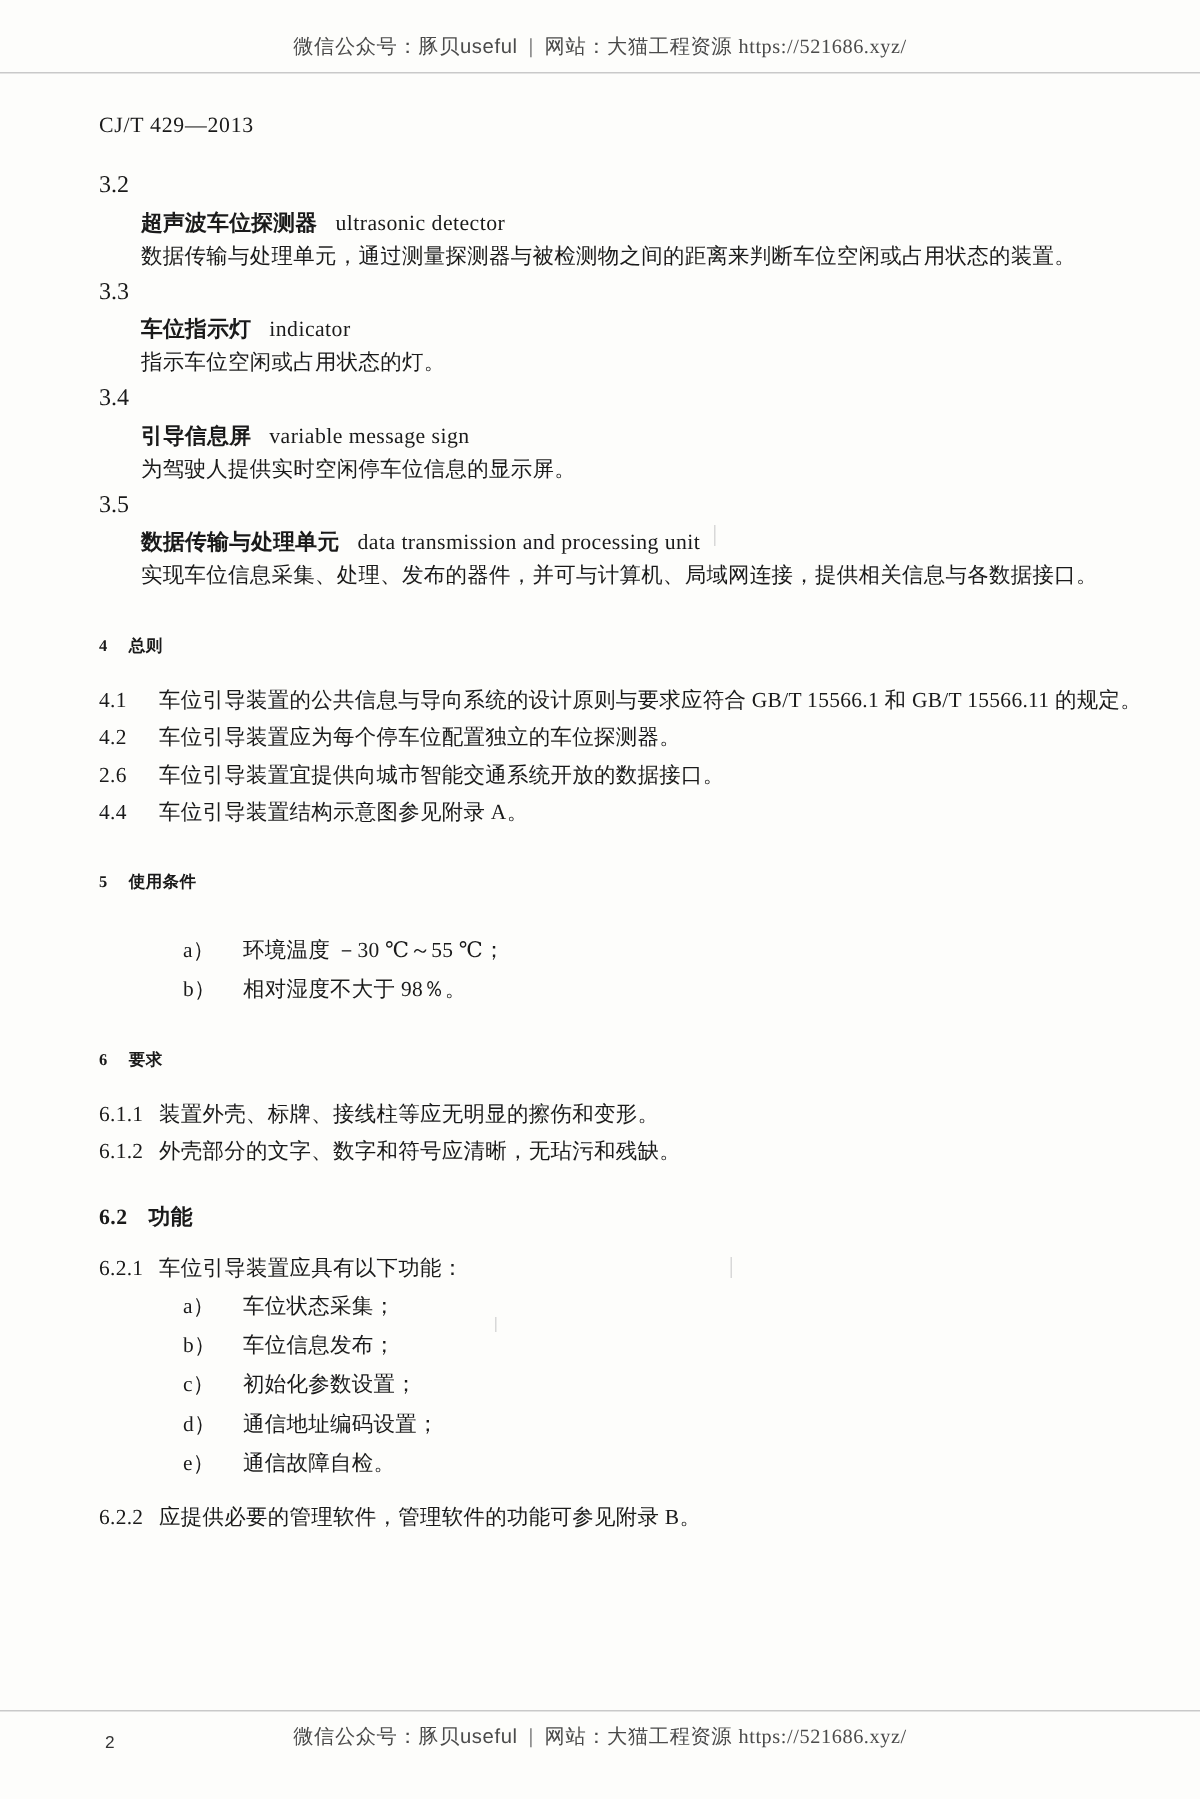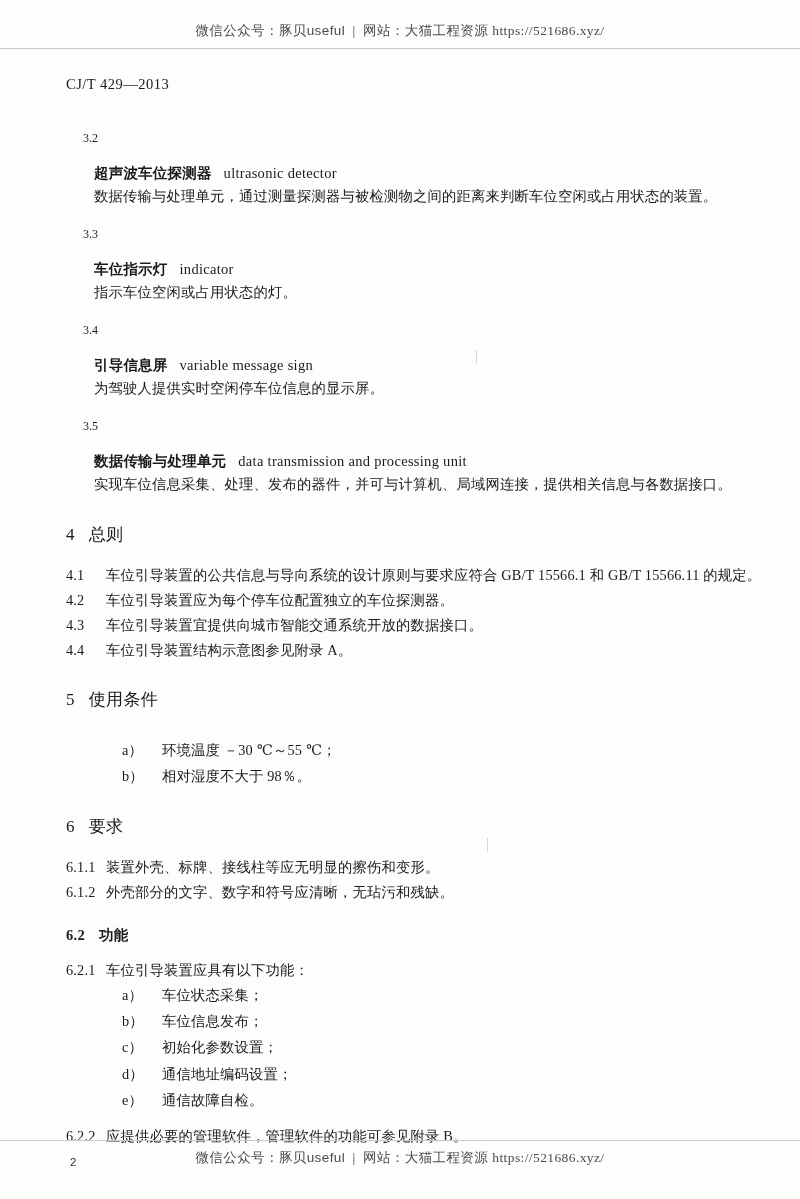--- a/index.html
+++ b/index.html
@@ -64,22 +64,22 @@
 
   .content {
     position: absolute;
     top: 112px;
     left: 66px;
     width: 706px;
   }
 
   
   .clause-num {
-    font-size: 12px;
-    margin: 17px;
+    font-size: 16px;
+    margin: 0;
     line-height: 1.5;
     font-family: Liberation Serif, serif;
   }
   .term-line {
     margin: 3px 0 2px 28px;
     font-size: 14.5px;
     font-weight: bold;
     letter-spacing: 0.2px;
   }
   .term-line .en {
@@ -90,22 +90,22 @@
   }
   .para {
     margin: 0 0 0 28px;
     font-size: 14.3px;
     line-height: 1.62;
     text-align: justify;
     letter-spacing: 0.2px;
   }
   .section-head {
     margin: 26px 0 18px 0;
-    font-size: 17px;
-    font-weight: normal;
+    font-size: 11px;
+    font-weight: bold;
     letter-spacing: 0.3px;
   }
   .section-head .sn { padding-right: 14px; }
 
   .numbered {
     margin: 0 0 2px 0;
     font-size: 14.3px;
     line-height: 1.62;
     letter-spacing: 0.2px;
     text-indent: 0;
@@ -198,21 +198,21 @@
       <span class="sn">4</span><span>总则</span>
     </div>
 
     <div class="numbered">
       <span class="nn">4.1</span><span>车位引导装置的公共信息与导向系统的设计原则与要求应符合 GB/T 15566.1 和 GB/T 15566.11 的规定。</span>
     </div>
     <div class="numbered">
       <span class="nn">4.2</span><span>车位引导装置应为每个停车位配置独立的车位探测器。</span>
     </div>
     <div class="numbered">
-      <span class="nn">4.3</span><span>车位引导装置宜提供向城市智能交通系统开放的数据接口。</span>
+      <span class="nn">2.6</span><span>车位引导装置宜提供向城市智能交通系统开放的数据接口。</span>
     </div>
     <div class="numbered">
       <span class="nn">4.4</span><span>车位引导装置结构示意图参见附录 A。</span>
     </div>
 
     <div class="section-head">
       <span class="sn">5</span><span>使用条件</span>
     </div>
     <div class="spacer-sm"></div>
     <div class="list-item">

